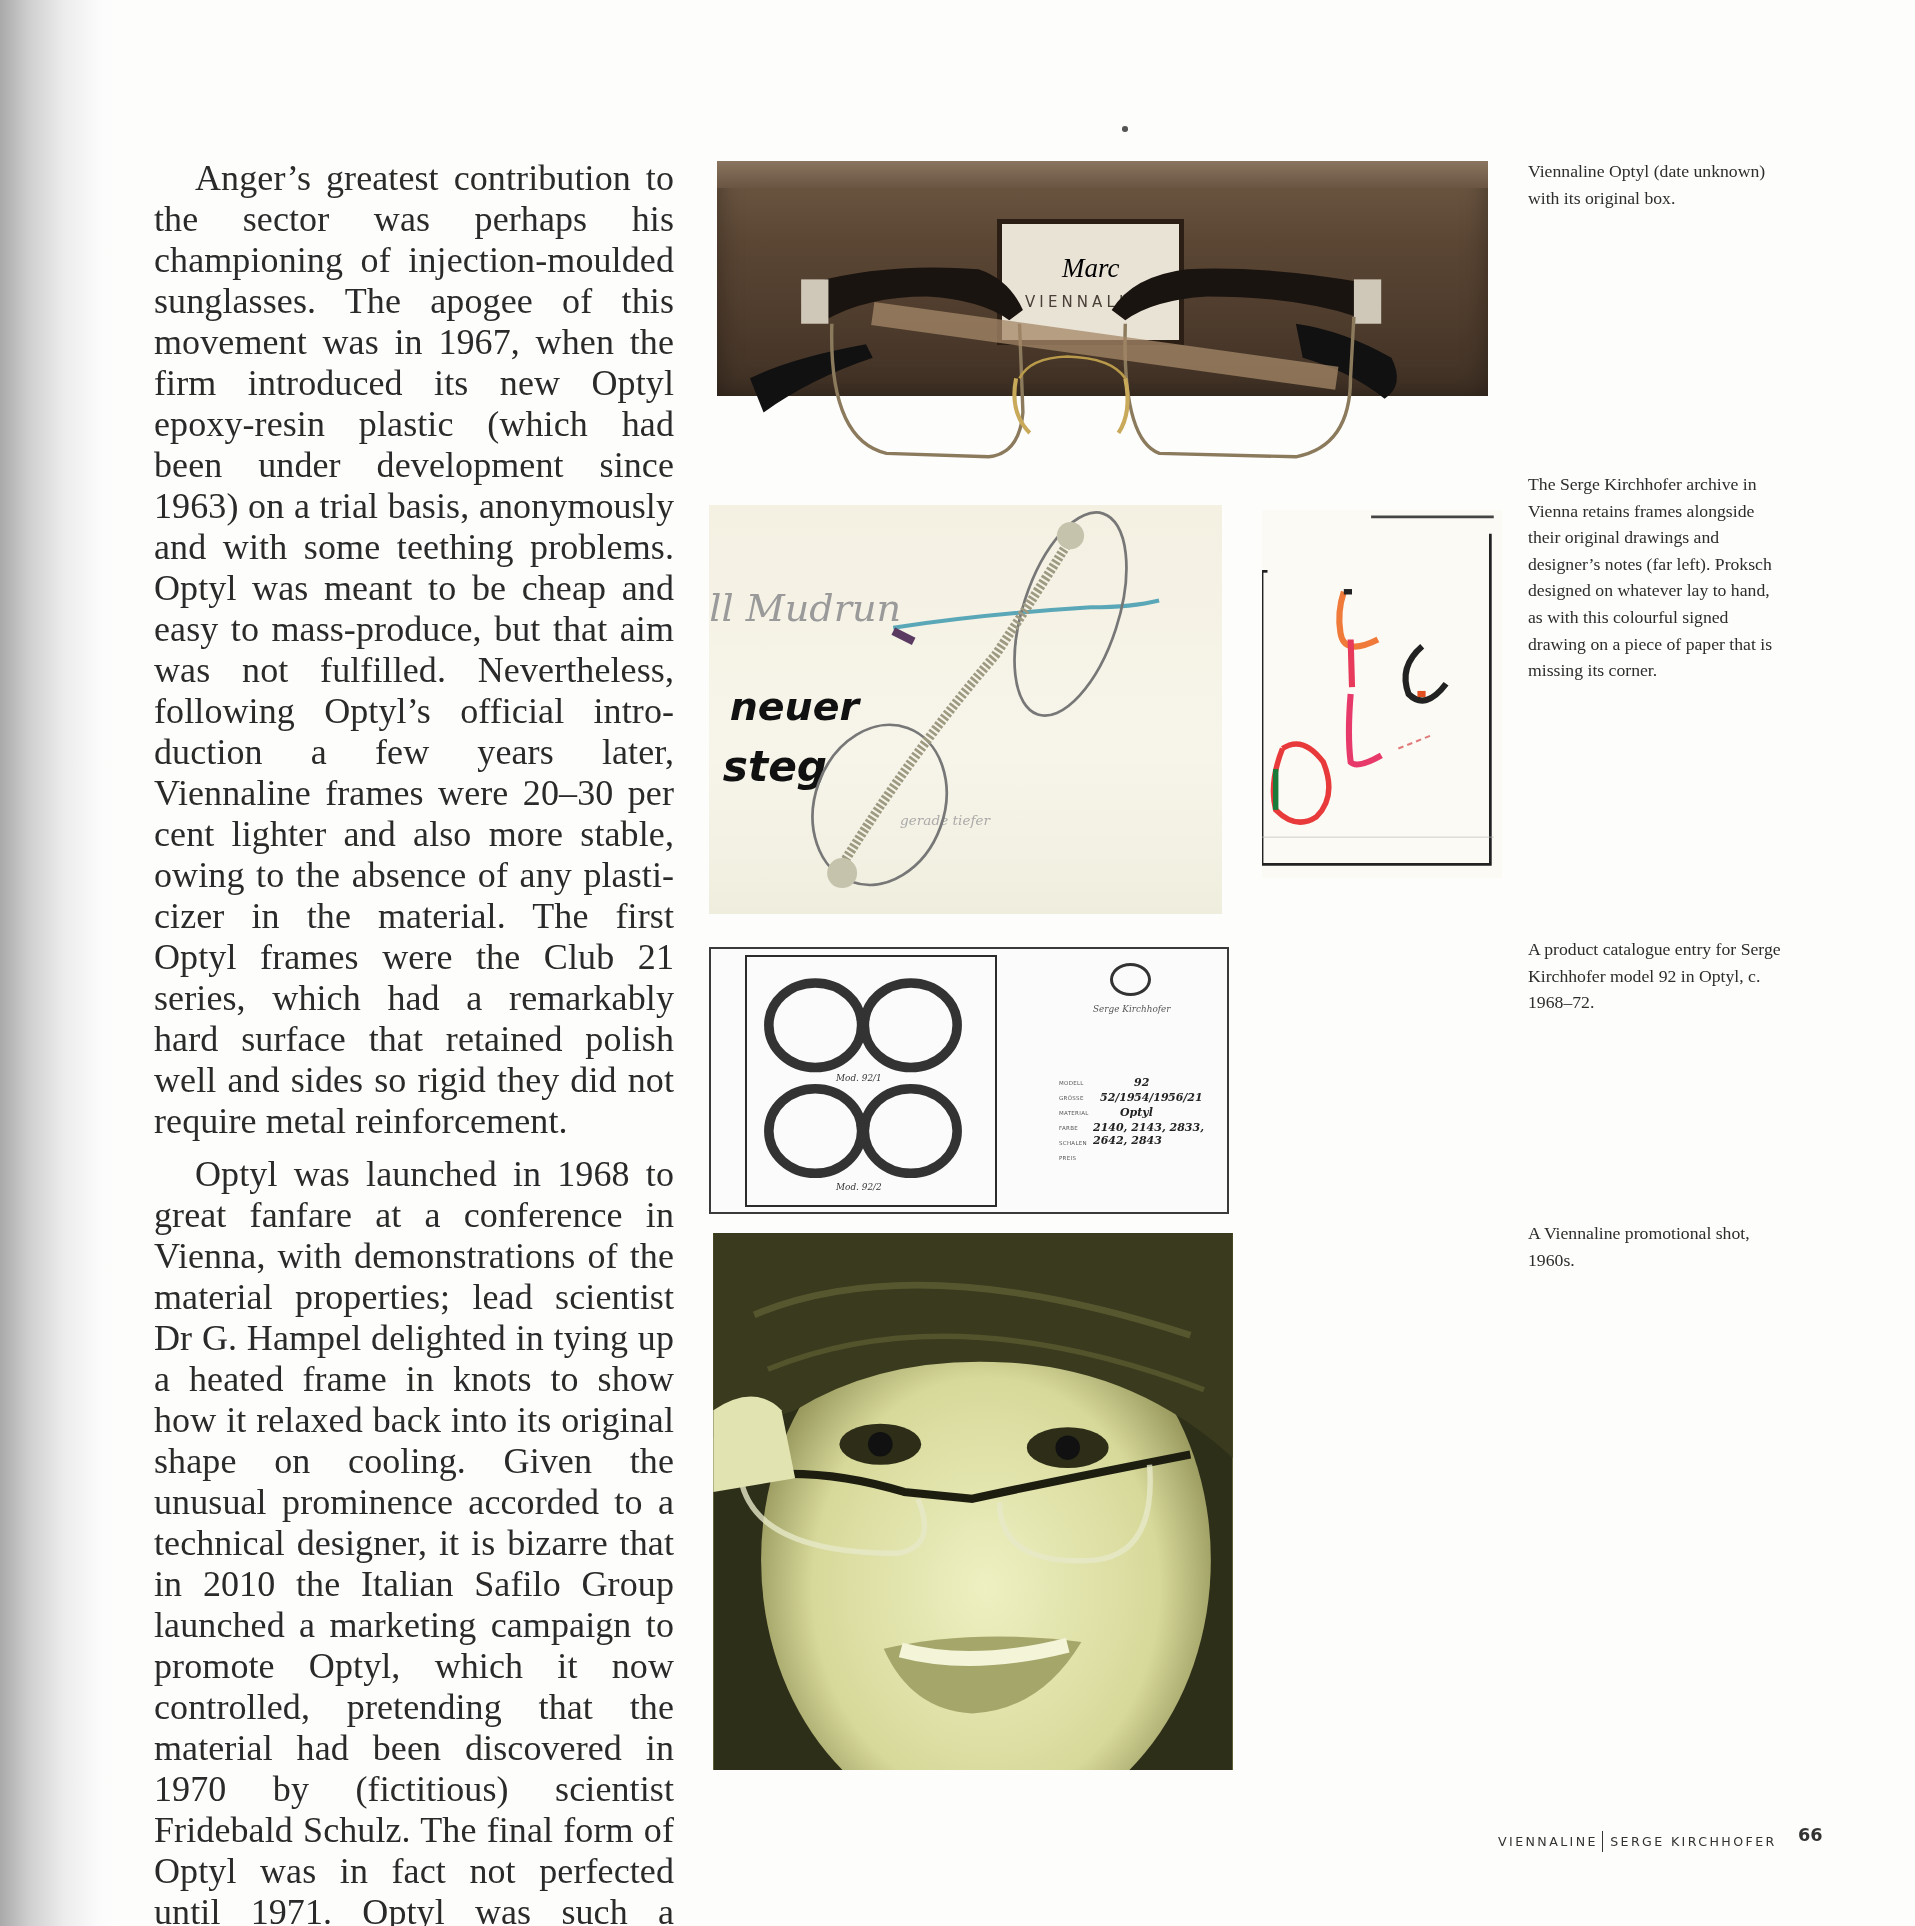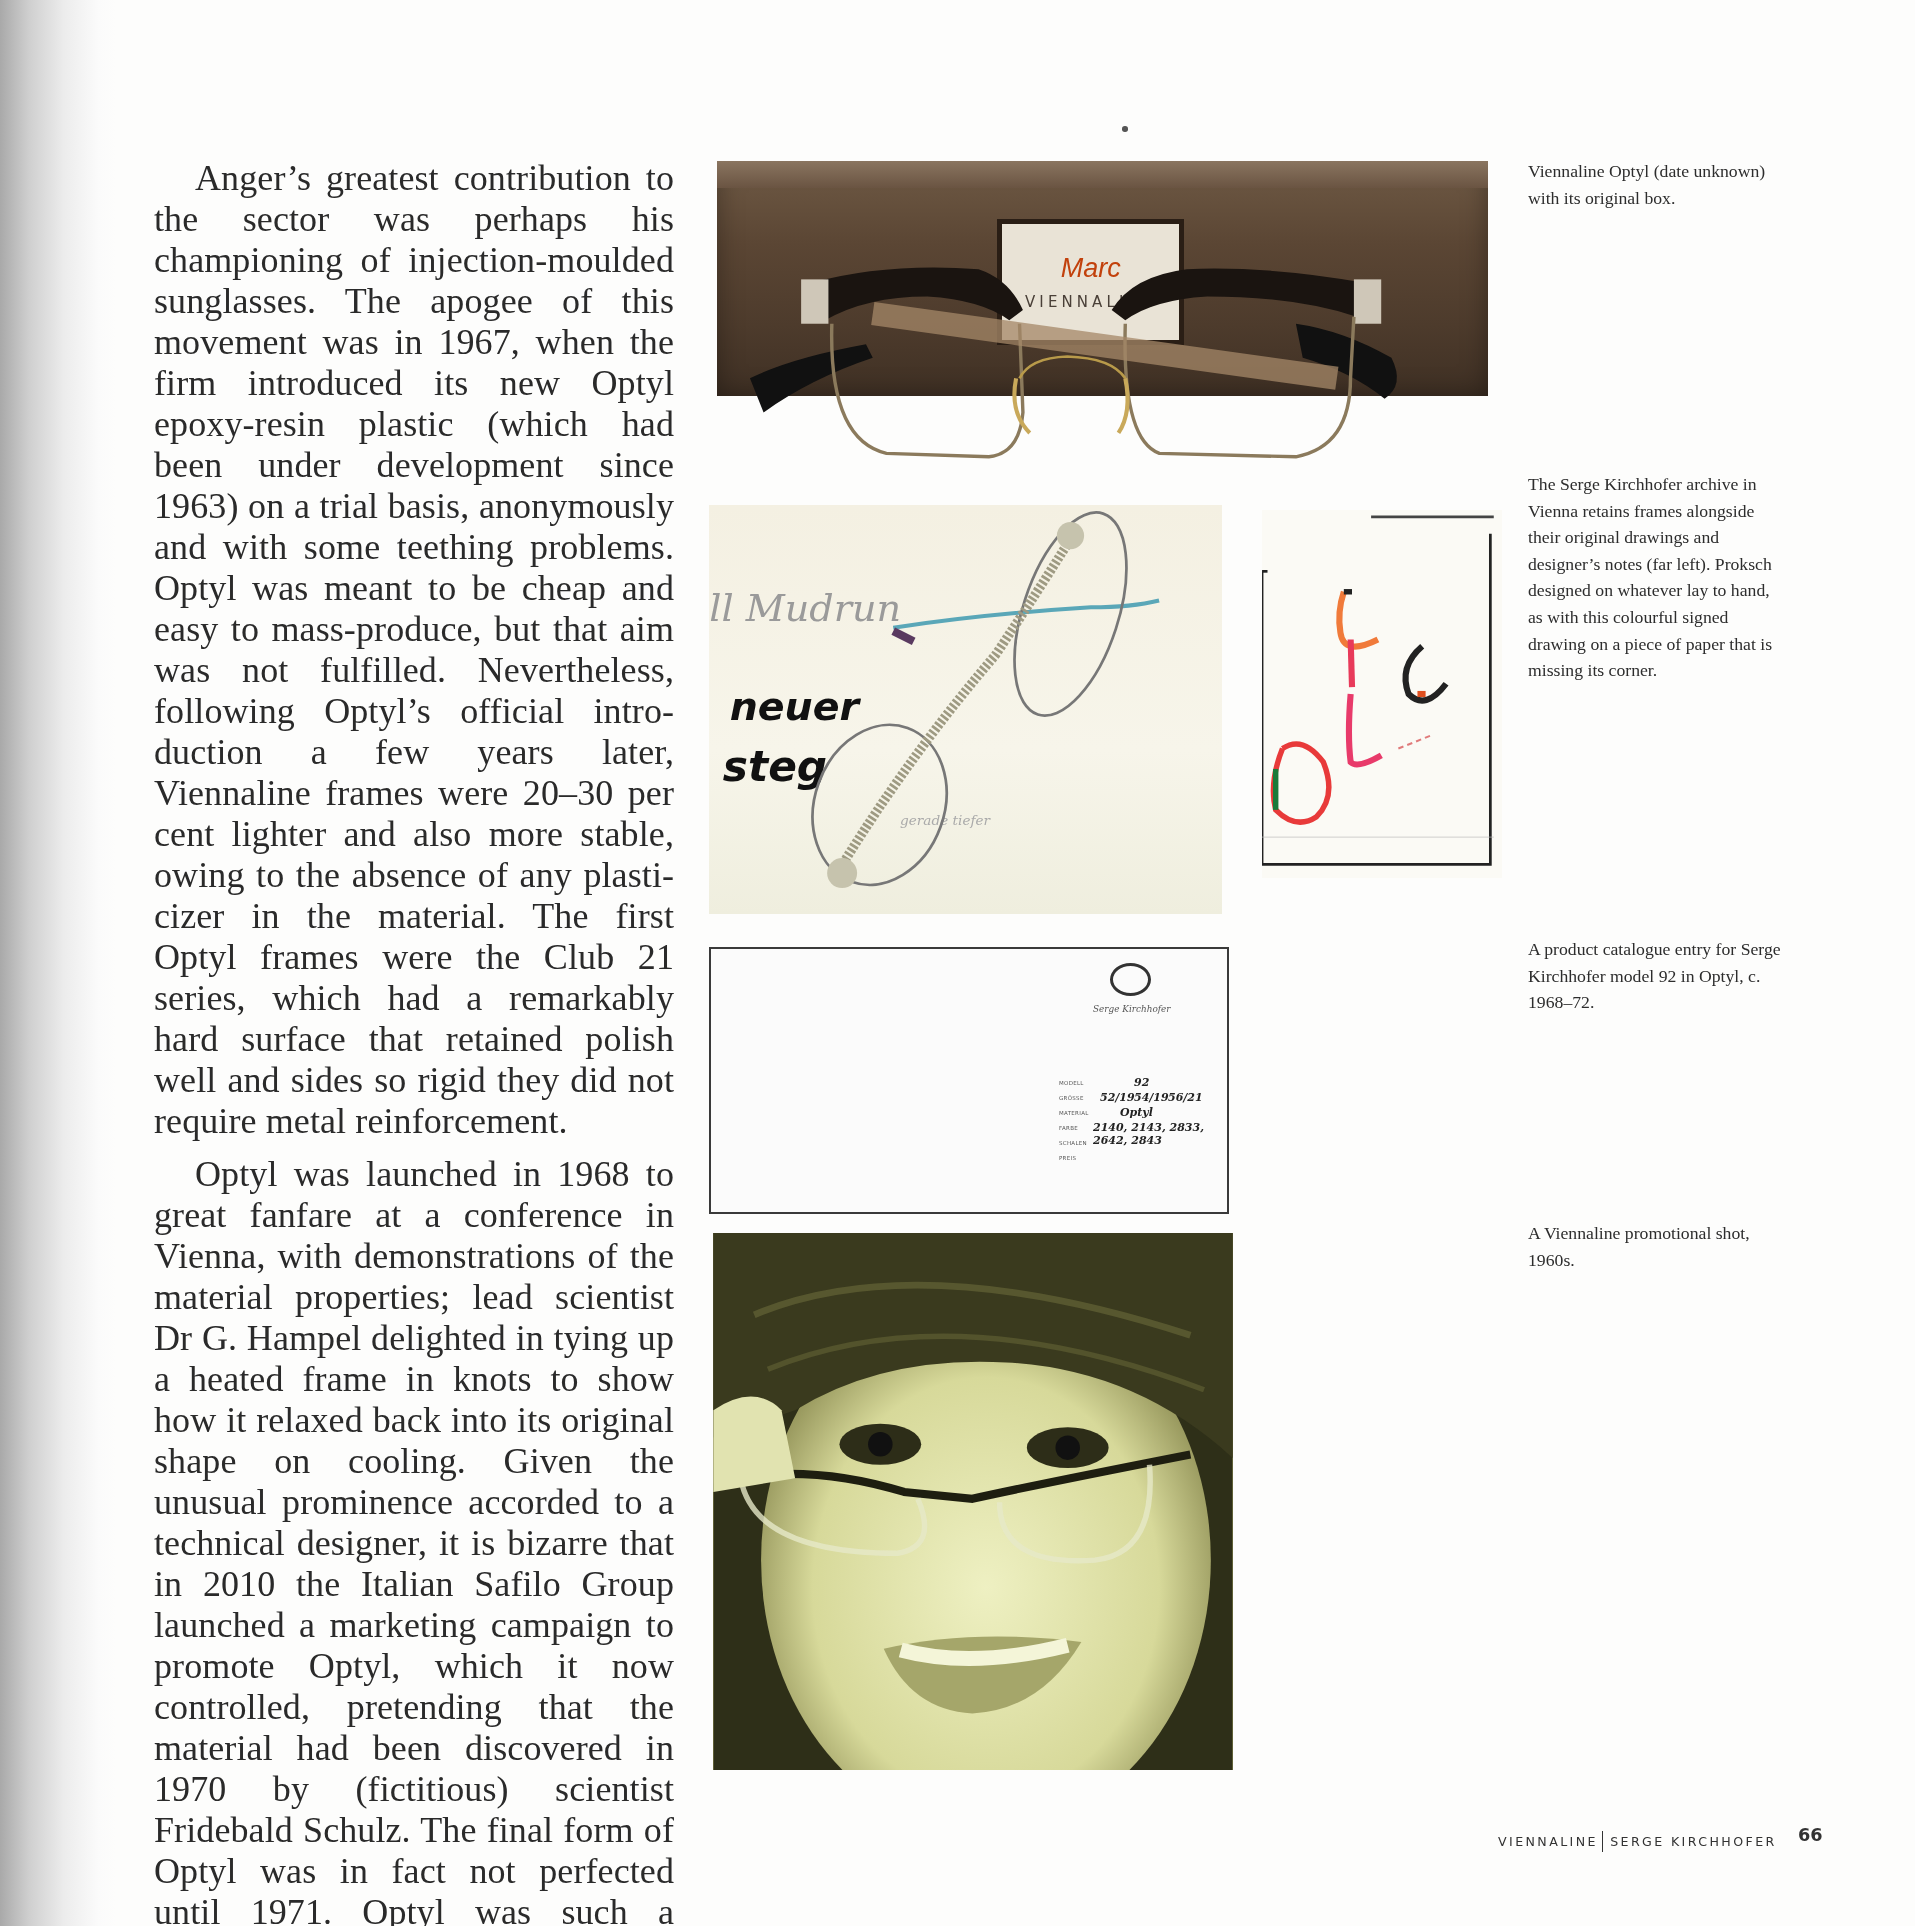--- a/index.html
+++ b/index.html
@@ -32,21 +32,21 @@
   }
   .box-body::before{
     content:""; position:absolute; left:0; top:0; right:0; height:27px;
     background:linear-gradient(180deg,#8a7560,#6a5442);
   }
   .box-label {
     position:absolute; left:280px; top:58px; width:177px; height:116px;
     background:#e9e3d6; border:5.5px solid #2a1e15;
     display:flex; flex-direction:column; align-items:center; justify-content:center;
   }
-  .box-label .script { font-family:Liberation Sans, sans-serif; font-style:italic; font-size:27px; color:#c2410c; }
+  .box-label .script { font-family:Liberation Serif, serif; font-style:italic; font-size:27px; color:#000000; }
   .box-label .brand { font-family:"DejaVu Sans",sans-serif; font-size:15px; letter-spacing:4.1px; color:#4a4038; margin-top:9.5px; }
   .glasses-svg { position:absolute; left:0; top:0; }
   
   #fig-frames { left:709px; top:505px; width:513px; height:409px; background:linear-gradient(180deg,#f4f0e2 0%,#f7f5ea 60%,#efeede 100%); }
   
   #fig-drawing { left:1262px; top:510px; width:240px; height:368px; background:#fbfaf5; }
   
   #fig-catalogue { left:709px; top:947px; width:520px; height:267px; background:#fbfbfb; border:2px solid #3a3a3a; box-sizing:border-box; }
   .cat-left { position:absolute; left:34px; top:5.5px; width:252px; height:252px; border:2.7px solid #2b2b2b; box-sizing:border-box; }
   .cat-right { position:absolute; left:307px; top:0; right:0; bottom:0; }
@@ -139,20 +139,34 @@
     <path d="M130 270 Q125 330 130 370 Q140 380 175 360" stroke="#e83a6a" stroke-width="9" fill="none"></path>
     <path d="M235 200 Q200 230 215 270 Q240 295 270 255" stroke="#222" stroke-width="9" fill="none"></path>
     <path d="M228 270 L240 270" stroke="#e05020" stroke-width="9"></path>
     <path d="M30 350 Q10 400 20 440 Q50 470 80 450 Q110 420 90 370 Q60 330 30 350" stroke="#e83a3a" stroke-width="8" fill="none"></path>
     <path d="M20 380 L20 440" stroke="#1a7a3a" stroke-width="8"></path>
     <path d="M200 350 L250 330" stroke="#e07a7a" stroke-width="3" stroke-dasharray="8 6"></path>
   </svg>
 </div>
 
 <div class="fig" id="fig-catalogue">
+  <div class="cat-left">
+    <svg width="247" height="247" viewBox="0 0 362 362">
+      <g fill="none" stroke="#333" stroke-width="14">
+        <ellipse cx="100" cy="100" rx="68" ry="62"></ellipse>
+        <ellipse cx="240" cy="100" rx="68" ry="62"></ellipse>
+        <ellipse cx="100" cy="255" rx="68" ry="62"></ellipse>
+        <ellipse cx="240" cy="255" rx="68" ry="62"></ellipse>
+      </g>
+      <path d="M165 90 Q170 105 175 90" stroke="#333" stroke-width="10" fill="none"></path>
+      <path d="M165 245 Q170 260 175 245" stroke="#333" stroke-width="10" fill="none"></path>
+    </svg>
+    <span class="cat-mod" style="left:89px;top:116px">Mod. 92/1</span>
+    <span class="cat-mod" style="left:89px;top:225px">Mod. 92/2</span>
+  </div>
   <div class="cat-right">
     <div style="position:absolute;left:92px;top:13.6px;width:41px;height:33px;border:3.4px solid #333;border-radius:50%;box-sizing:border-box;"></div>
     <div style="position:absolute;left:75px;top:55px;font-family:'DejaVu Serif',serif;font-style:italic;font-size:8.9px;color:#555;">Serge Kirchhofer</div>
     <span class="cat-field" style="top:131px">MODELL</span>
     <span class="cat-field" style="top:146px">GRÖSSE</span>
     <span class="cat-field" style="top:161px">MATERIAL</span>
     <span class="cat-field" style="top:176px">FARBE</span>
     <span class="cat-field" style="top:191px">SCHALEN</span>
     <span class="cat-field" style="top:206px">PREIS</span>
     <span class="cat-val" style="left:116px;top:127px">92</span>

